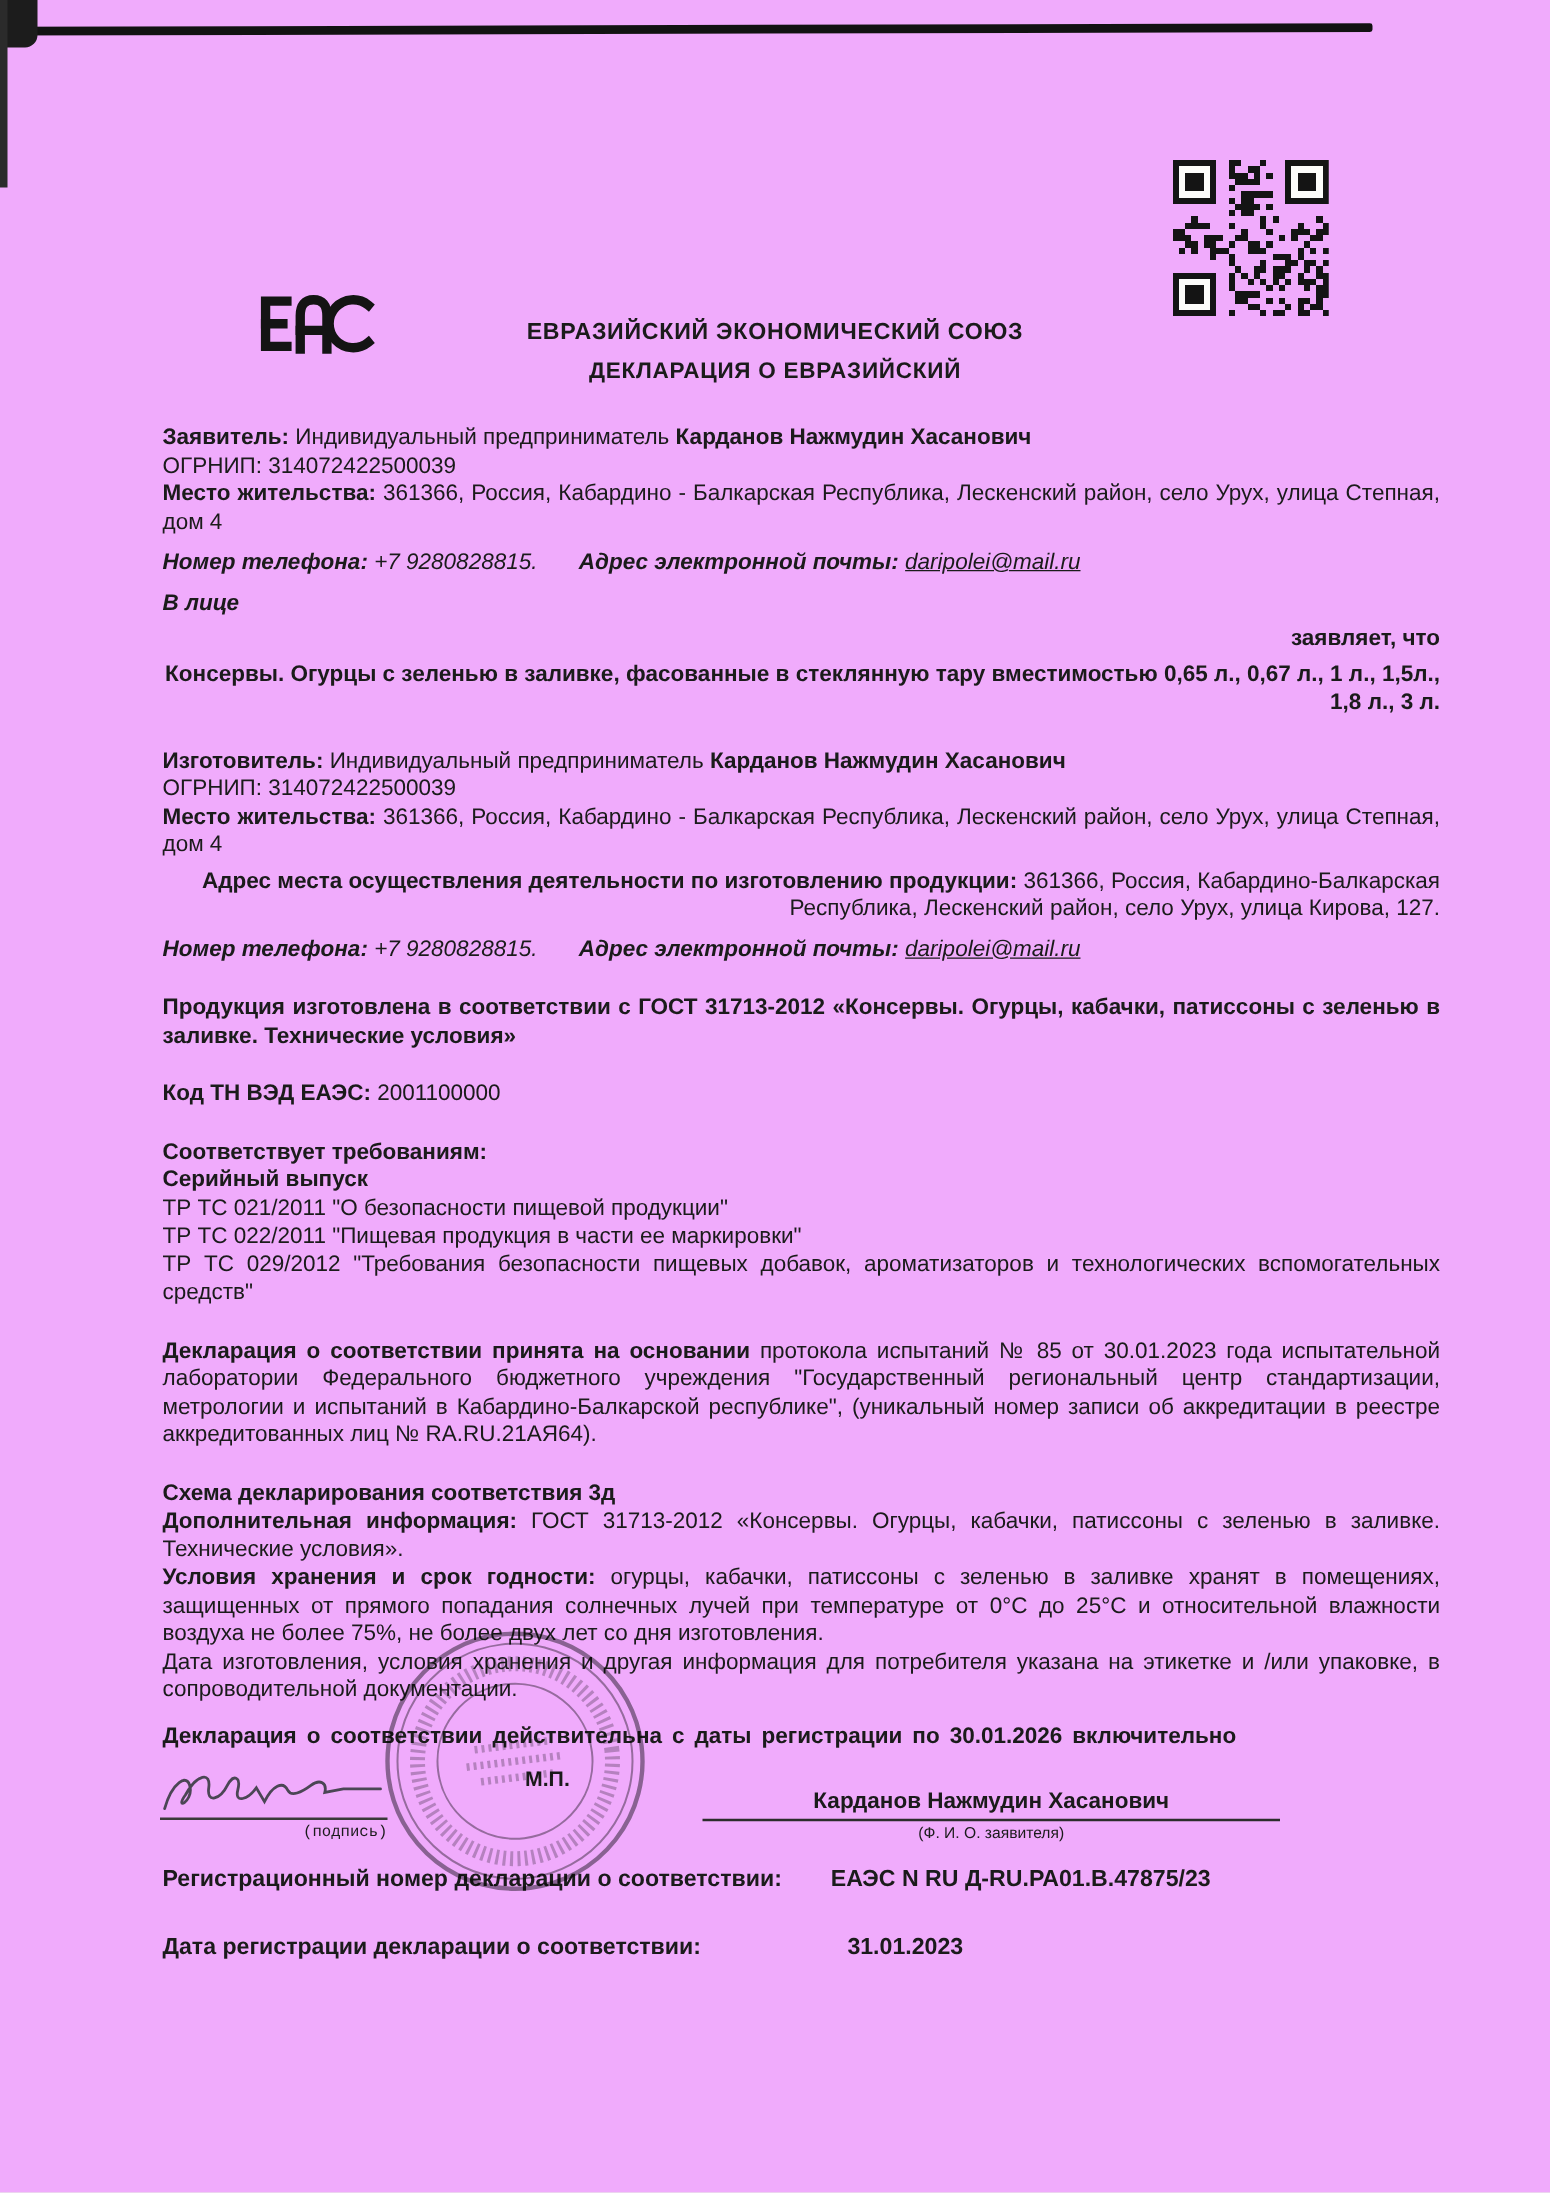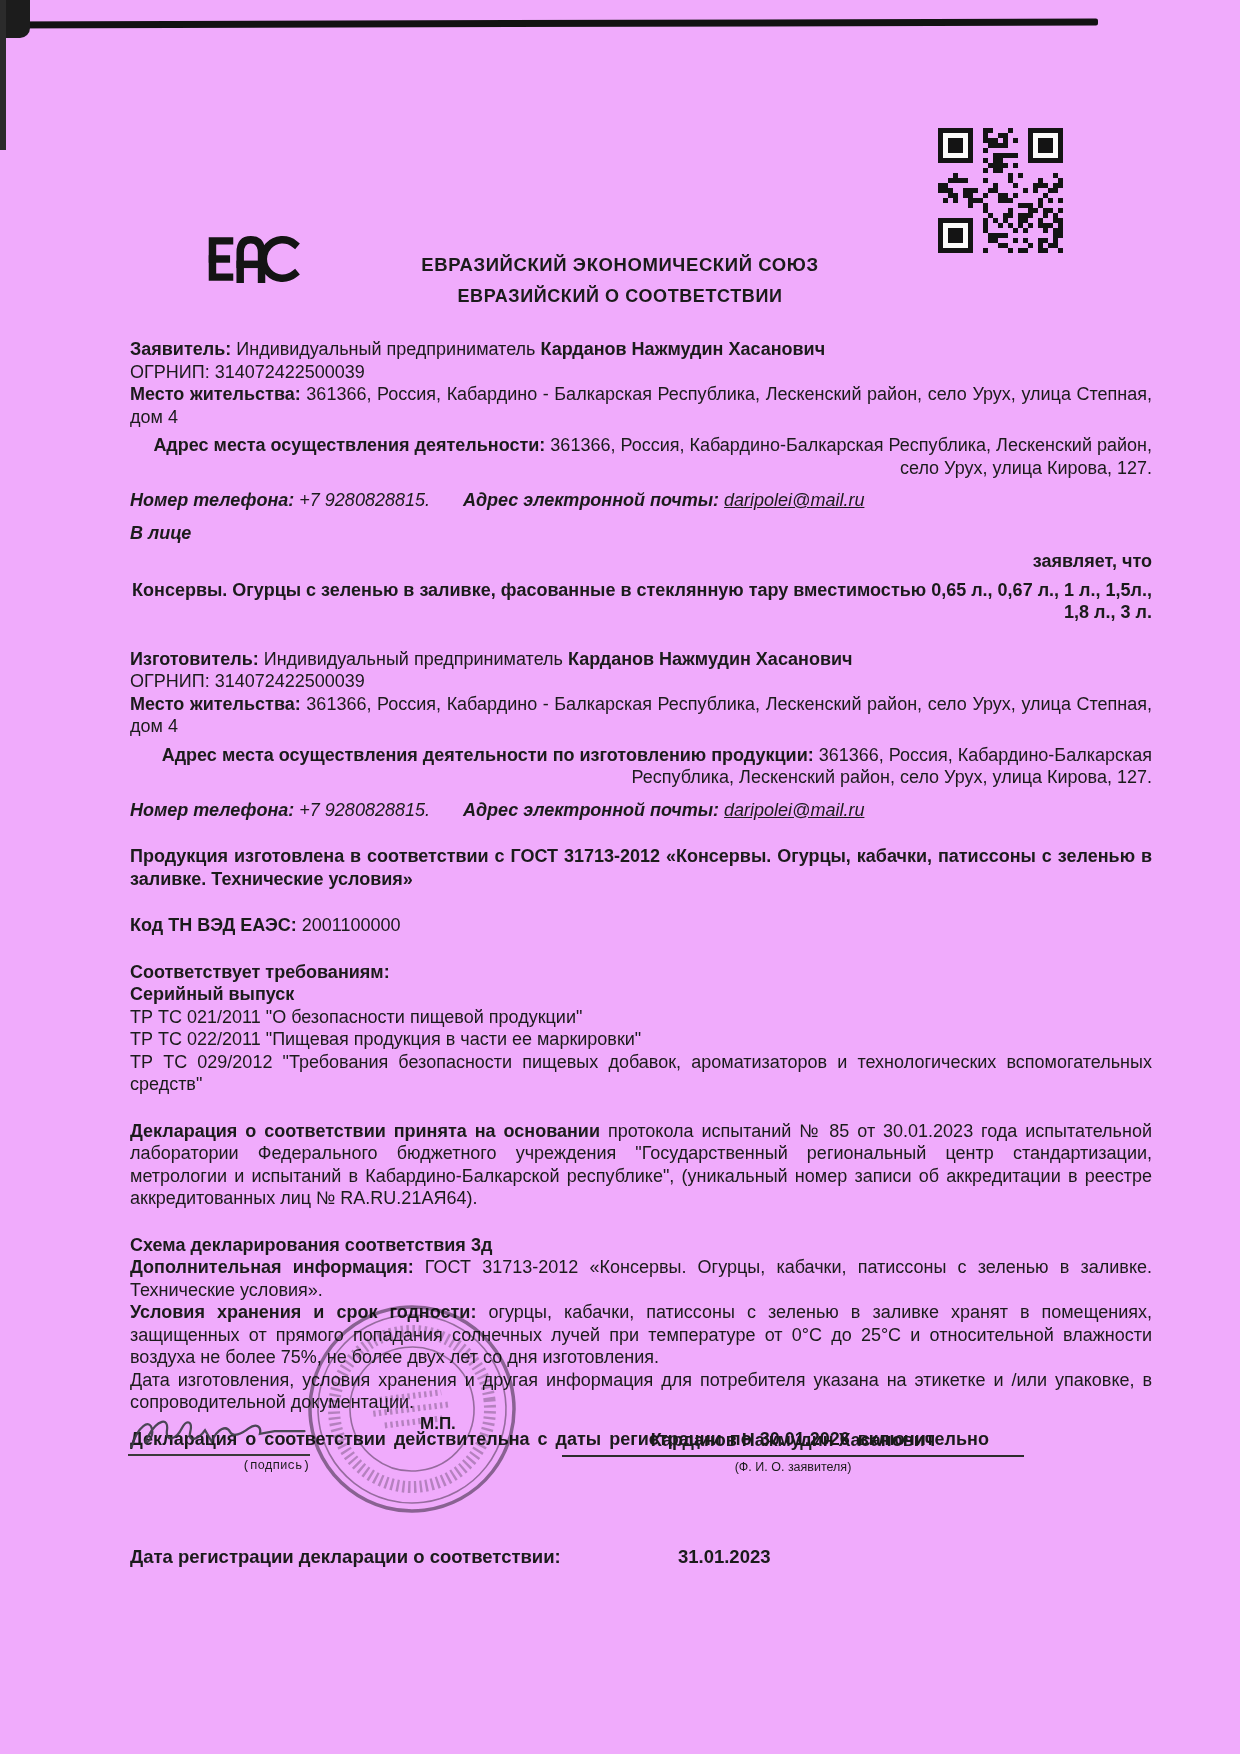--- a/index.html
+++ b/index.html
@@ -232,38 +232,34 @@
         <path d="M14 46 H40"></path>
         <path d="M66 84 V34 Q66 10 86 10 Q106 10 106 34 V84"></path>
         <path d="M66 56 H106"></path>
         <path d="M168 18 A36 36 0 1 0 168 74"></path>
       </g>
     </svg>
   </div>
 
   <div class="titles">
     <p class="t1">ЕВРАЗИЙСКИЙ ЭКОНОМИЧЕСКИЙ СОЮЗ</p>
-    <p class="t2">ЕВРАЗИЙСКИЙ О СООТВЕТСТВИИ</p>
+    <p class="t2">ДЕКЛАРАЦИЯ О ЕВРАЗИЙСКИЙ</p>
   </div>
 
   <div class="content">
 
     <p class="para jt">
       <b>Заявитель:</b>
       <span>Индивидуальный предприниматель</span>
       <b>Карданов Нажмудин Хасанович</b>
     </p>
     <p class="para">ОГРНИП: 314072422500039</p>
     <p class="para jt">
       <b>Место жительства:</b>
       <span>361366, Россия, Кабардино - Балкарская Республика, Лескенский район, село Урух, улица Степная, дом 4</span>
-    </p>
-    <p class="para jt mt6">
-      <b>Адрес места осуществления деятельности:</b>
-      <span>361366, Россия, Кабардино-Балкарская Республика, Лескенский район, село Урух, улица Кирова, 127.</span>
     </p>
     <p class="para mt10">
       <b>Номер телефона:</b>
       <span>+7 9280828815.</span>
       <b class="email-gap">Адрес электронной почты:</b>
       <span class="ul">daripolei@mail.ru</span>
     </p>
 
     <p class="para mt10">
       <b>В лице</b>
@@ -363,18 +359,22 @@
         <circle cx="109" cy="109" r="78" stroke-width="12" stroke-dasharray="2.4,3.4" opacity="0.45"></circle>
         <g stroke-width="6" stroke-dasharray="2.4,3.2" opacity="0.45">
           <path d="M78 96 H140"></path>
           <path d="M70 109 H148"></path>
           <path d="M80 122 H138"></path>
         </g>
       </g>
     </svg>
   </div>
 
+  <div class="reg-row reg-number">
+    <span>Регистрационный номер декларации о соответствии:</span>
+    <span class="val">ЕАЭС N RU Д-RU.РА01.В.47875/23</span>
+  </div>
   <div class="reg-row reg-date">
     <span>Дата регистрации декларации о соответствии:</span>
     <span class="val">31.01.2023</span>
   </div>
 
 </div>
 
 </body></html>

